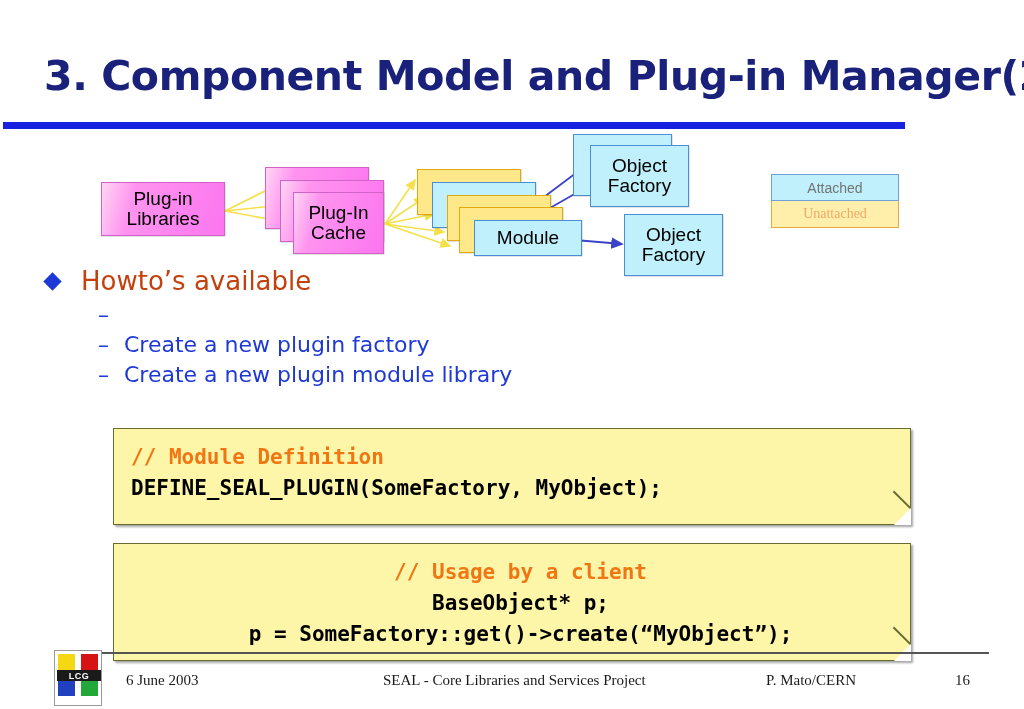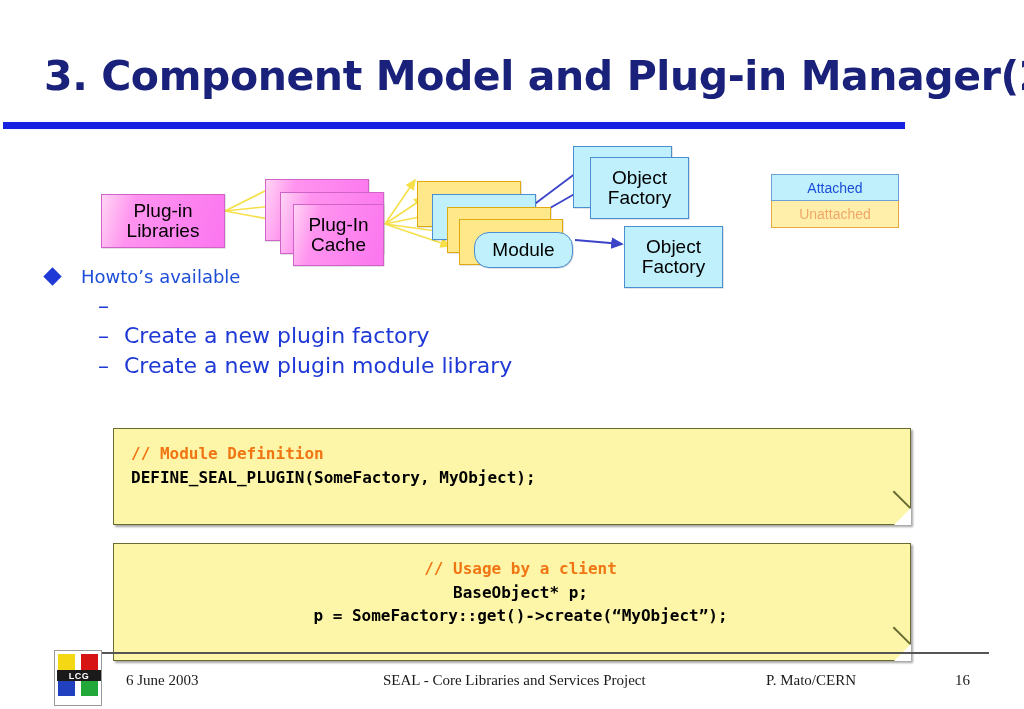--- a/index.html
+++ b/index.html
@@ -62,40 +62,40 @@
   }
   .cyan {
     background: #bff0fb;
     border: 1px solid #4a8fd4;
   }
   .yellow {
     background: #ffe88a;
     border: 1px solid #e0a90e;
   }
 
-  .stackshadow { box-shadow: 0.5px 0.5px 0 rgba(0,0,0,.22); margin-top: 12px; }
+  .stackshadow { box-shadow: 0.5px 0.5px 0 rgba(0,0,0,.22); }
 
   
   #legend { position: absolute; left: 771px; top: 174px; width: 128px; }
   .legend-row {
     height: 27px;
     display: flex; align-items: center; justify-content: center;
     font-size: 14px;
     font-family: "Liberation Sans", sans-serif;
   }
-  #legend-attached { background:#bff0fb; border:1px solid #6f9fd8; color:#1d4ed8; }
-  #legend-unattached { background:#ffefab; border:1px solid #e5a93f; border-top:none; color:#f0a868; }
+  #legend-attached { background:#bff0fb; border:1px solid #6f9fd8; color:#737373; }
+  #legend-unattached { background:#ffefab; border:1px solid #e5a93f; border-top:none; color:#f0a868;font-family:Liberation Serif, serif; }
 
   
   #bullets { position: absolute; left: 46px; top: 266px; width: 700px; }
 
   #bullet-main {
     display: flex; align-items: center;
     font-family: "DejaVu Sans", sans-serif;
-    font-size: 18px; color: #1d4ed8;
+    font-size: 26px; color: #c2410c;
     margin-bottom: 6px;
   }
   #bullet-main .diamond {
     width: 13px; height: 13px;
     background: #1f39d6;
     transform: rotate(45deg);
     margin-right: 22px;
     flex: none;
   }
   .sub-bullet {
@@ -110,21 +110,21 @@
 
   
   .code-block {
     position: absolute;
     left: 113px;
     width: 798px;
     background: #fdf6a8;
     border: 1.5px solid #6a6a33;
     padding: 13px 0 12px 17px;
     font-family: "DejaVu Sans Mono", monospace;
-    font-size: 16px;
+    font-size: 21px;
     font-weight: bold;
     color: #000;
     line-height: 1.47;
     box-shadow: 2px 2px 2px rgba(0,0,0,.35);
   }
   .code-block .cmt { color: #f07614; }
   .code-fold {
     position: absolute;
     right: -1px; bottom: -1px;
     width: 0; height: 0;
@@ -229,21 +229,21 @@
   <div class="dbox pink stackshadow" style="left:280px; top:52px; width:104px; height:62px;"></div>
   <div class="dbox pink stackshadow" style="left:293px; top:64px; width:91px; height:62px;">
     <span>Plug-In</span>
     <span>Cache</span>
   </div>
 
   <div class="dbox yellow stackshadow" style="left:417px; top:41px; width:104px; height:46px;"></div>
   <div class="dbox cyan stackshadow" style="left:432px; top:54px; width:104px; height:46px;"></div>
   <div class="dbox yellow stackshadow" style="left:447px; top:67px; width:104px; height:46px;"></div>
   <div class="dbox yellow stackshadow" style="left:459px; top:79px; width:104px; height:46px;"></div>
-  <div class="dbox cyan stackshadow" style="left:474px; top:92px; width:99px; height:36px;border-radius:15px;">
+  <div class="dbox cyan stackshadow" style="left:474px; top:92px; width:108px; height:36px;">
     <span>Module</span>
   </div>
 
   <div class="dbox cyan stackshadow" style="left:573px; top:6px; width:99px; height:62px;"></div>
   <div class="dbox cyan stackshadow" style="left:590px; top:17px; width:99px; height:62px;">
     <span>Object</span>
     <span>Factory</span>
   </div>
 
   <div class="dbox cyan stackshadow" style="left:624px; top:86px; width:99px; height:62px;">

